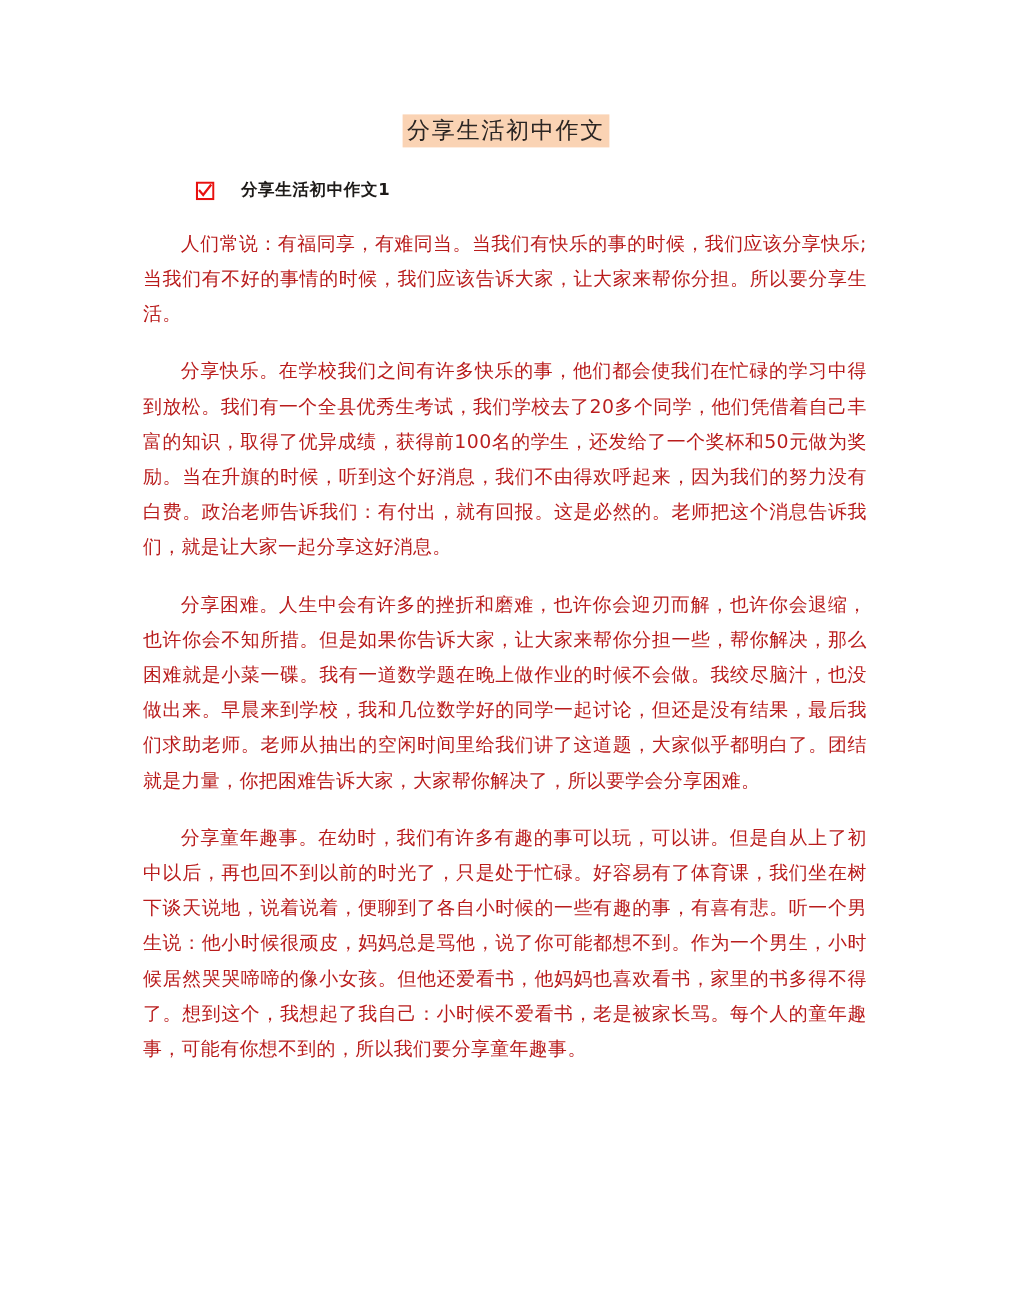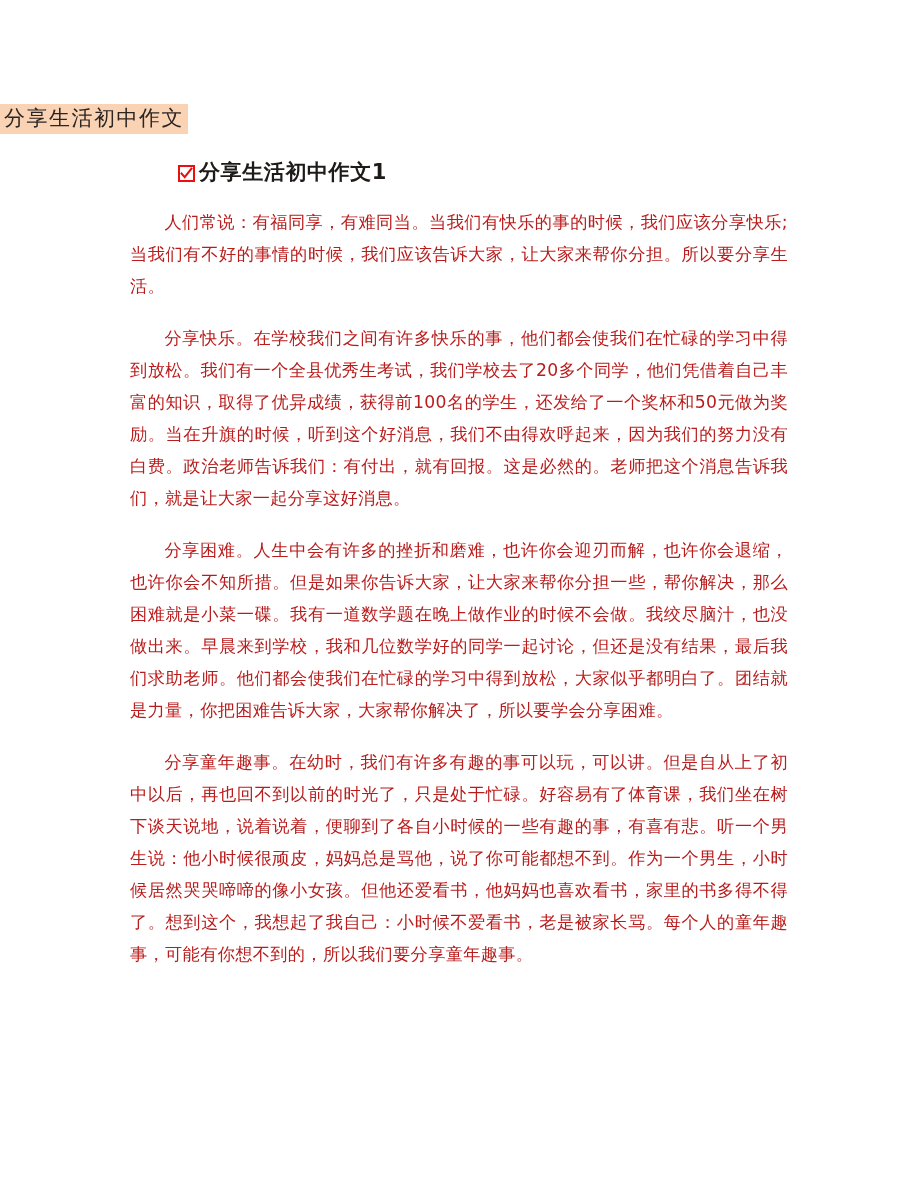--- a/index.html
+++ b/index.html
@@ -18,21 +18,21 @@
     font-family: "DejaVu Sans", "Liberation Sans", sans-serif;
     color: #231f1d;
   }
 
   
   .doc-title-wrap {
     position: absolute;
     left: 0;
     top: 104px;
     width: 920px;
-    text-align: left;
+    text-align: center;
   }
   .doc-title {
     display: inline-block;
     background: #fad3b4;
     color: #2a2523;
     font-size: 21px;
     line-height: 27px;
     letter-spacing: 1.5px;
     padding: 1px 4px 2px 4px;
     font-weight: 400;
@@ -53,26 +53,27 @@
     display: inline-block;
     width: 17px;
     height: 17px;
     position: relative;
     flex: 0 0 auto;
     margin-right: 3px;
     margin-top: 2px;
   }
   .checkbox-icon svg { display: block; }
   .section-heading-text {
-    font-size: 21px;
+    font-size: 15px;
     line-height: 26px;
     font-weight: bold;
     letter-spacing: 0.6px;
     color: #1d1a18;
     white-space: nowrap;
+    margin-left: 20px;
   }
 
   
   .body-area {
     position: absolute;
     left: 130px;
     top: 206px;
     width: 658px;
   }
   .para {
@@ -103,17 +104,17 @@
         <rect x="1" y="1" width="15" height="15" fill="#ffffff" stroke="#e8110f" stroke-width="2"></rect>
         <path d="M3.6 8.6 L6.7 12.2 L13.4 3.6" fill="none" stroke="#e8110f" stroke-width="2.1" stroke-linecap="square"></path>
       </svg>
     </span>
     <span class="section-heading-text">分享生活初中作文1</span>
   </div>
 
   <div class="body-area">
     <p class="para">人们常说：有福同享，有难同当。当我们有快乐的事的时候，我们应该分享快乐;当我们有不好的事情的时候，我们应该告诉大家，让大家来帮你分担。所以要分享生活。</p>
     <p class="para">分享快乐。在学校我们之间有许多快乐的事，他们都会使我们在忙碌的学习中得到放松。我们有一个全县优秀生考试，我们学校去了20多个同学，他们凭借着自己丰富的知识，取得了优异成绩，获得前100名的学生，还发给了一个奖杯和50元做为奖励。当在升旗的时候，听到这个好消息，我们不由得欢呼起来，因为我们的努力没有白费。政治老师告诉我们：有付出，就有回报。这是必然的。老师把这个消息告诉我们，就是让大家一起分享这好消息。</p>
-    <p class="para">分享困难。人生中会有许多的挫折和磨难，也许你会迎刃而解，也许你会退缩，也许你会不知所措。但是如果你告诉大家，让大家来帮你分担一些，帮你解决，那么困难就是小菜一碟。我有一道数学题在晚上做作业的时候不会做。我绞尽脑汁，也没做出来。早晨来到学校，我和几位数学好的同学一起讨论，但还是没有结果，最后我们求助老师。他们都会使我们在忙碌的学习中得到放松，大家似乎都明白了。团结就是力量，你把困难告诉大家，大家帮你解决了，所以要学会分享困难。</p>
+    <p class="para">分享困难。人生中会有许多的挫折和磨难，也许你会迎刃而解，也许你会退缩，也许你会不知所措。但是如果你告诉大家，让大家来帮你分担一些，帮你解决，那么困难就是小菜一碟。我有一道数学题在晚上做作业的时候不会做。我绞尽脑汁，也没做出来。早晨来到学校，我和几位数学好的同学一起讨论，但还是没有结果，最后我们求助老师。老师从抽出的空闲时间里给我们讲了这道题，大家似乎都明白了。团结就是力量，你把困难告诉大家，大家帮你解决了，所以要学会分享困难。</p>
     <p class="para">分享童年趣事。在幼时，我们有许多有趣的事可以玩，可以讲。但是自从上了初中以后，再也回不到以前的时光了，只是处于忙碌。好容易有了体育课，我们坐在树下谈天说地，说着说着，便聊到了各自小时候的一些有趣的事，有喜有悲。听一个男生说：他小时候很顽皮，妈妈总是骂他，说了你可能都想不到。作为一个男生，小时候居然哭哭啼啼的像小女孩。但他还爱看书，他妈妈也喜欢看书，家里的书多得不得了。想到这个，我想起了我自己：小时候不爱看书，老是被家长骂。每个人的童年趣事，可能有你想不到的，所以我们要分享童年趣事。</p>
   </div>
 
 </div>
 
 </body></html>

